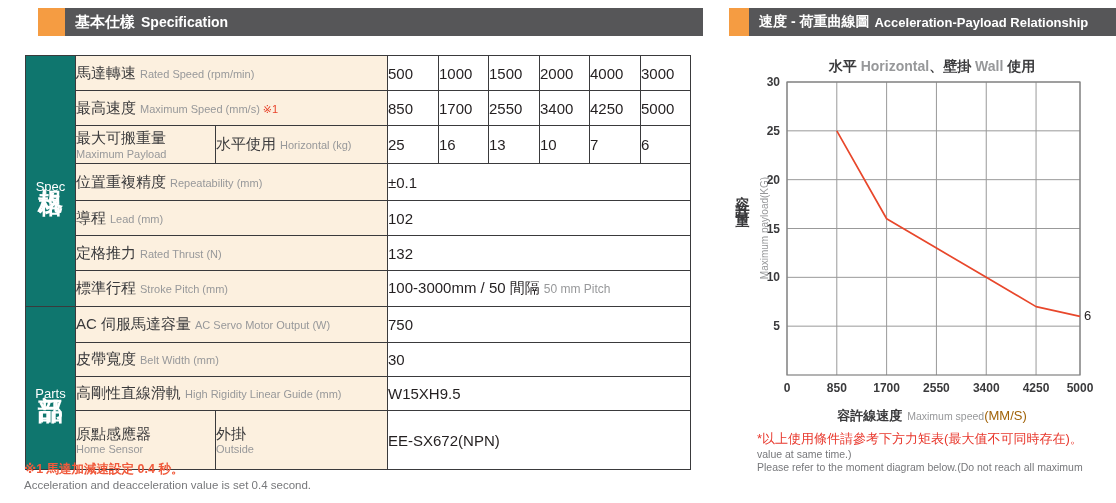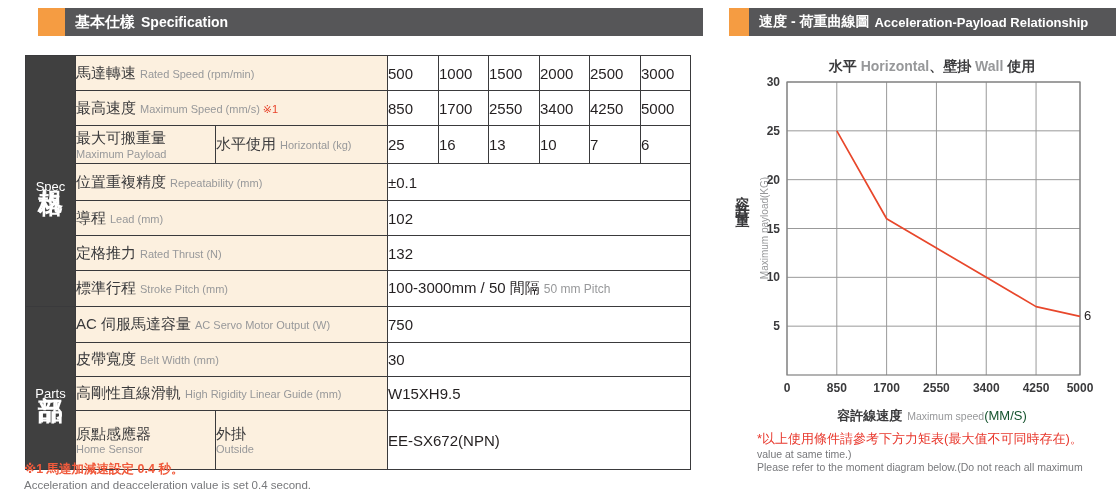--- a/index.html
+++ b/index.html
@@ -23,21 +23,21 @@
   #header-right .bar .zh{font-size:14px;}
   #header-right .bar .en{font-size:13px;margin-left:5px;}
 
   
   #spec-table{
     position:absolute;left:25px;top:55px;border-collapse:collapse;table-layout:fixed;
     width:665px;
   }
   #spec-table td{border:1px solid #3a3a3c;padding:0;vertical-align:middle;}
   td.side{
-    background:#404040;color:#ffffff;text-align:center;vertical-align:middle;
+    background:#0f766e;color:#ffffff;text-align:center;vertical-align:middle;
   }
   td.side .side-zh{
     writing-mode:vertical-rl;margin:0 auto;font-size:25px;font-weight:bold;
     letter-spacing:3px;line-height:1;
   }
   td.side .side-en{font-size:13px;margin-top:4px;}
   tr.parts-start td.side{border-top:2px solid #ffffff;}
   td.lbl{background:#FCF0DF;padding:2px 6px 2px 8px;}
   td.lbl .zh{font-size:15px;color:#3a3a3c;}
   td.lbl .en{font-size:11px;color:#97989A;margin-left:4px;}
@@ -70,21 +70,21 @@
   }
   #y-label-en{
     position:absolute;left:695px;top:222px;width:140px;height:12px;text-align:center;
     transform:rotate(-90deg);font-size:10px;color:#97989A;white-space:nowrap;
   }
   #x-axis-label{
     position:absolute;left:782px;top:406px;width:300px;text-align:center;white-space:nowrap;
   }
   #x-axis-label .zh{font-size:13px;font-weight:bold;color:#3a3a3c;}
   #x-axis-label .en{font-size:10.5px;color:#97989A;margin-left:5px;}
-  #x-axis-label .unit{font-size:13px;color:#14532d;}
+  #x-axis-label .unit{font-size:13px;color:#a16207;}
   #note-right{position:absolute;left:757px;top:431px;width:356px;}
   #note-right .n-zh{color:#E8382D;font-size:13px;font-weight:normal;line-height:1.3;}
   #note-right .n-en{color:#77787B;font-size:10.5px;line-height:1.25;}
 </style>
 </head>
 <body>
 
 <div class="sec-header" id="header-left">
   <div class="accent"></div>
   <div class="bar">
@@ -111,21 +111,21 @@
       <div class="side-zh">規格</div>
       <div class="side-en">Spec</div>
     </td>
     <td class="lbl" colspan="2">
       <span class="zh">馬達轉速</span><span class="en">Rated Speed (rpm/min)</span>
     </td>
     <td class="val">500</td>
     <td class="val">1000</td>
     <td class="val">1500</td>
     <td class="val">2000</td>
-    <td class="val">2500</td>
+    <td class="val">4000</td>
     <td class="val">3000</td>
   </tr>
   <tr class="h34">
     <td class="lbl" colspan="2">
       <span class="zh">最高速度</span><span class="en">Maximum Speed (mm/s)</span><span class="red">※1</span>
     </td>
     <td class="val">850</td>
     <td class="val">1700</td>
     <td class="val">2550</td>
     <td class="val">3400</td>

